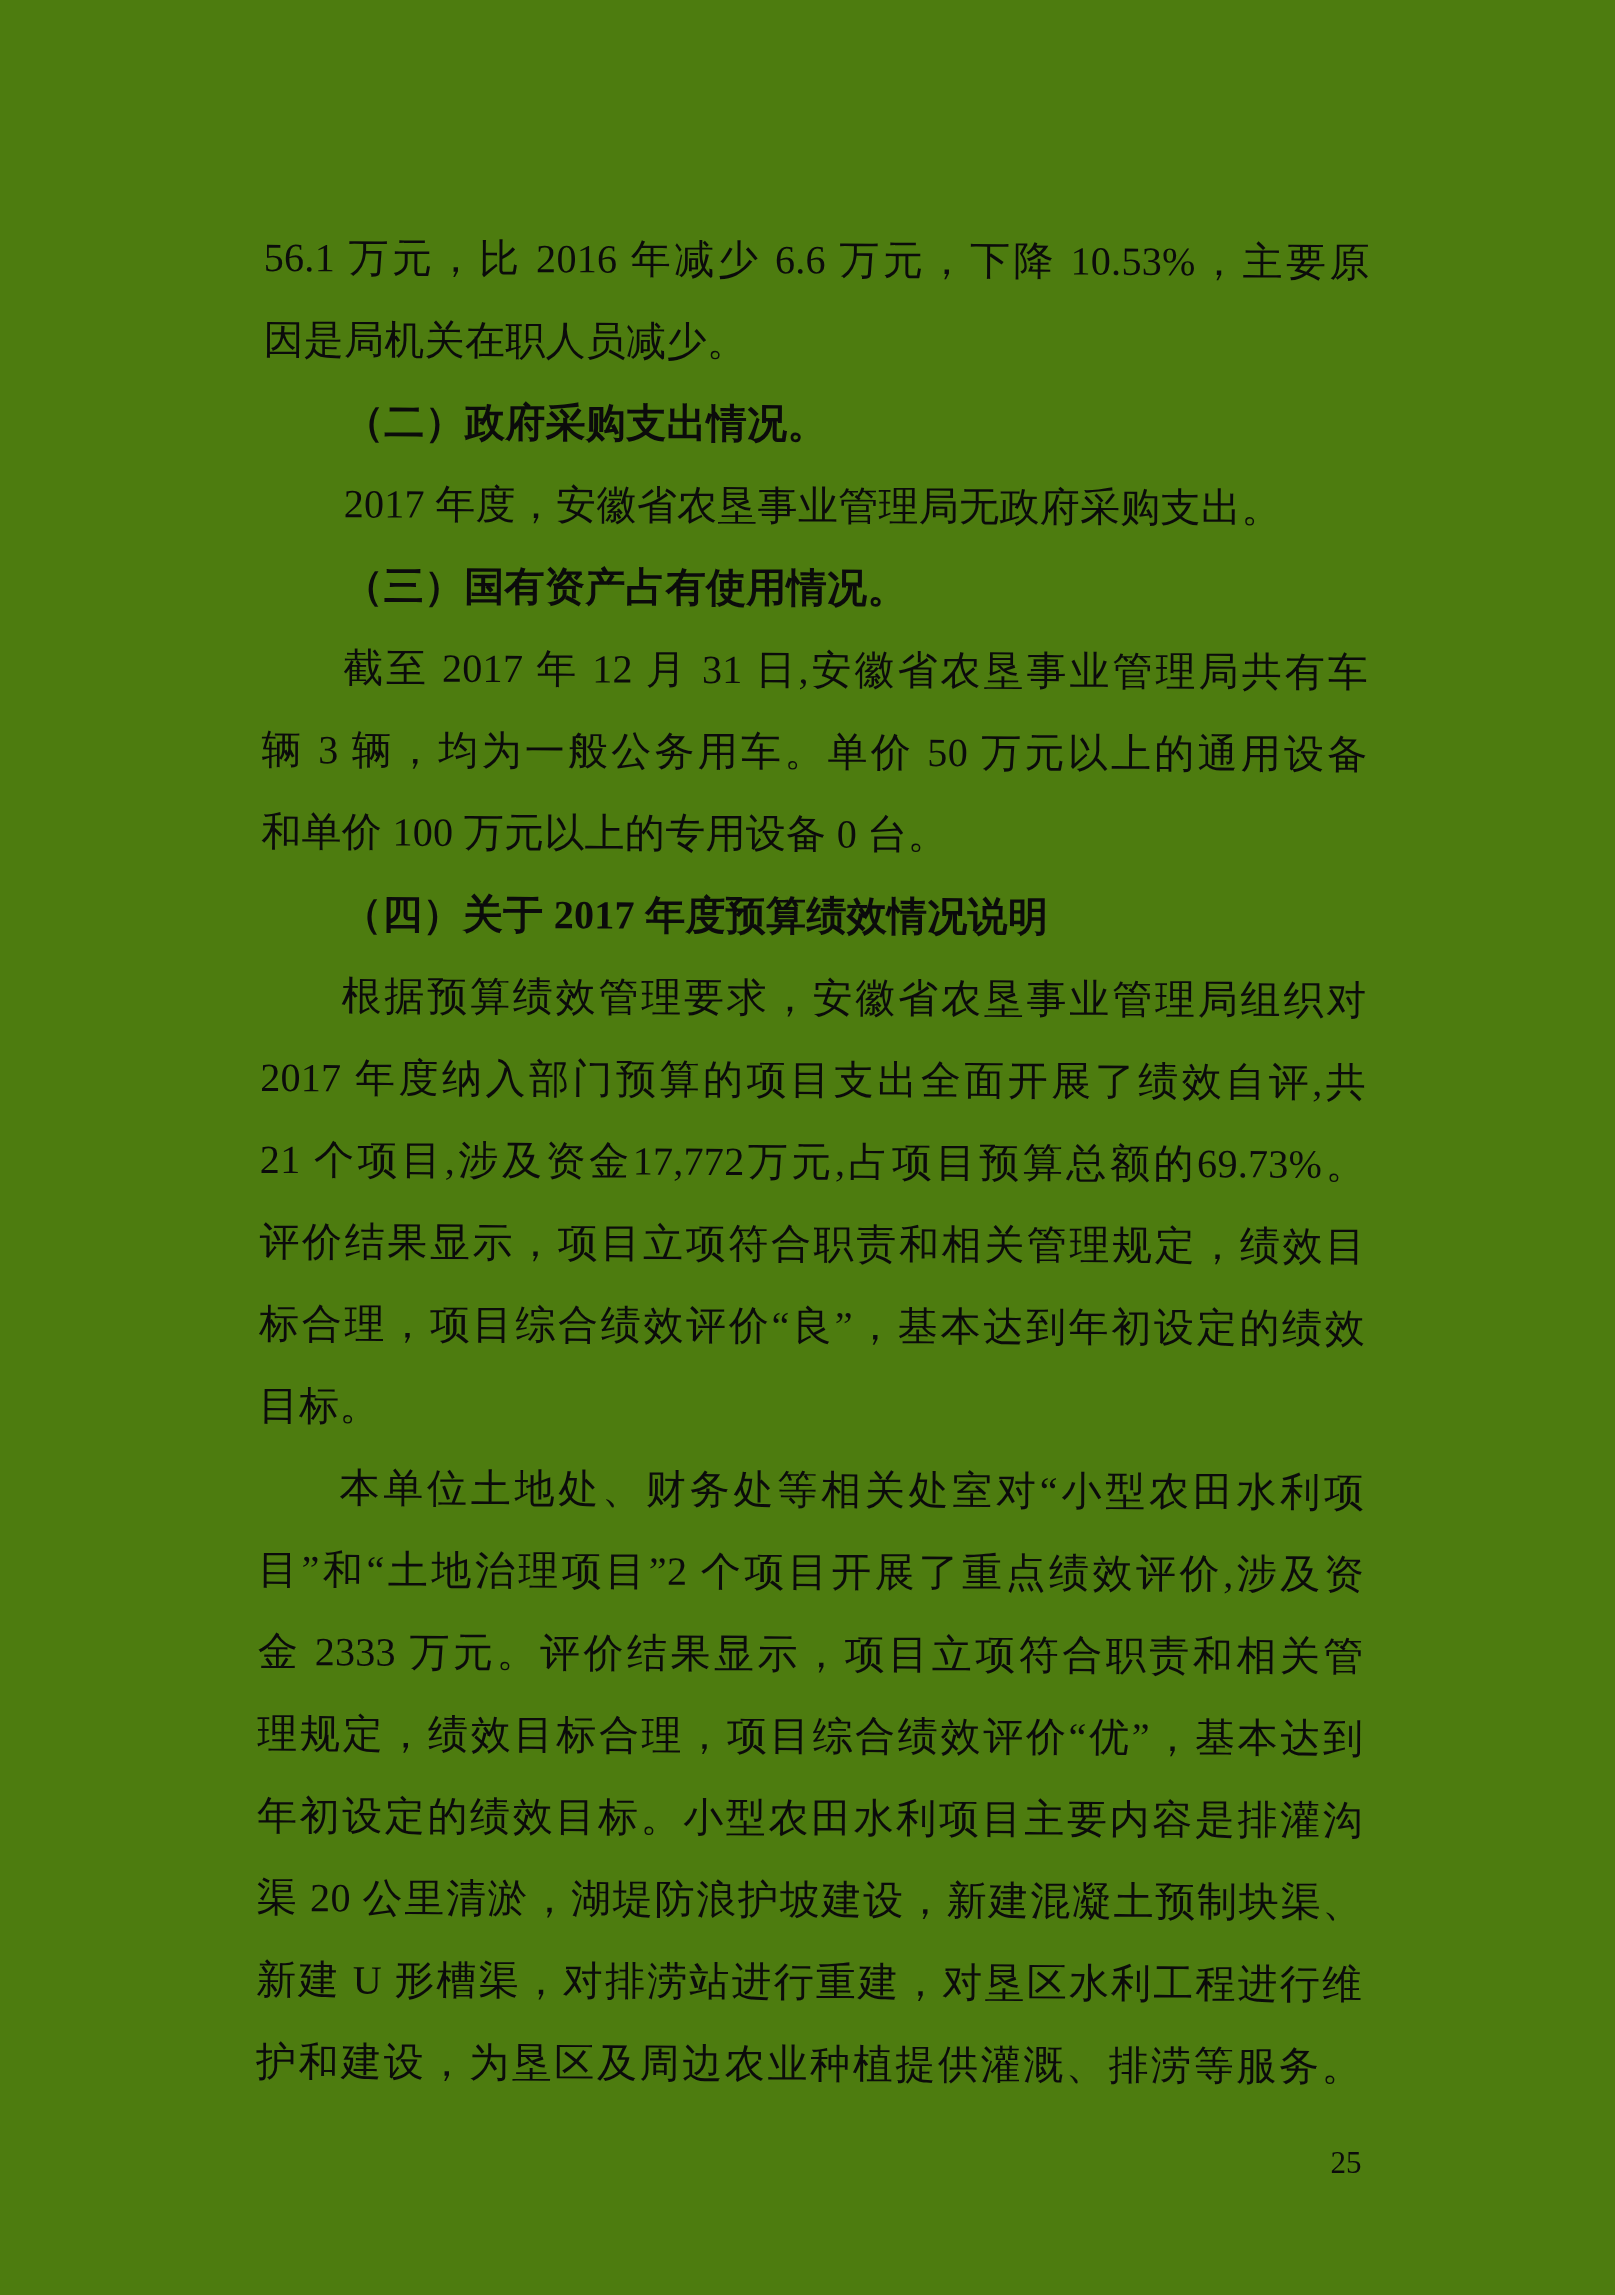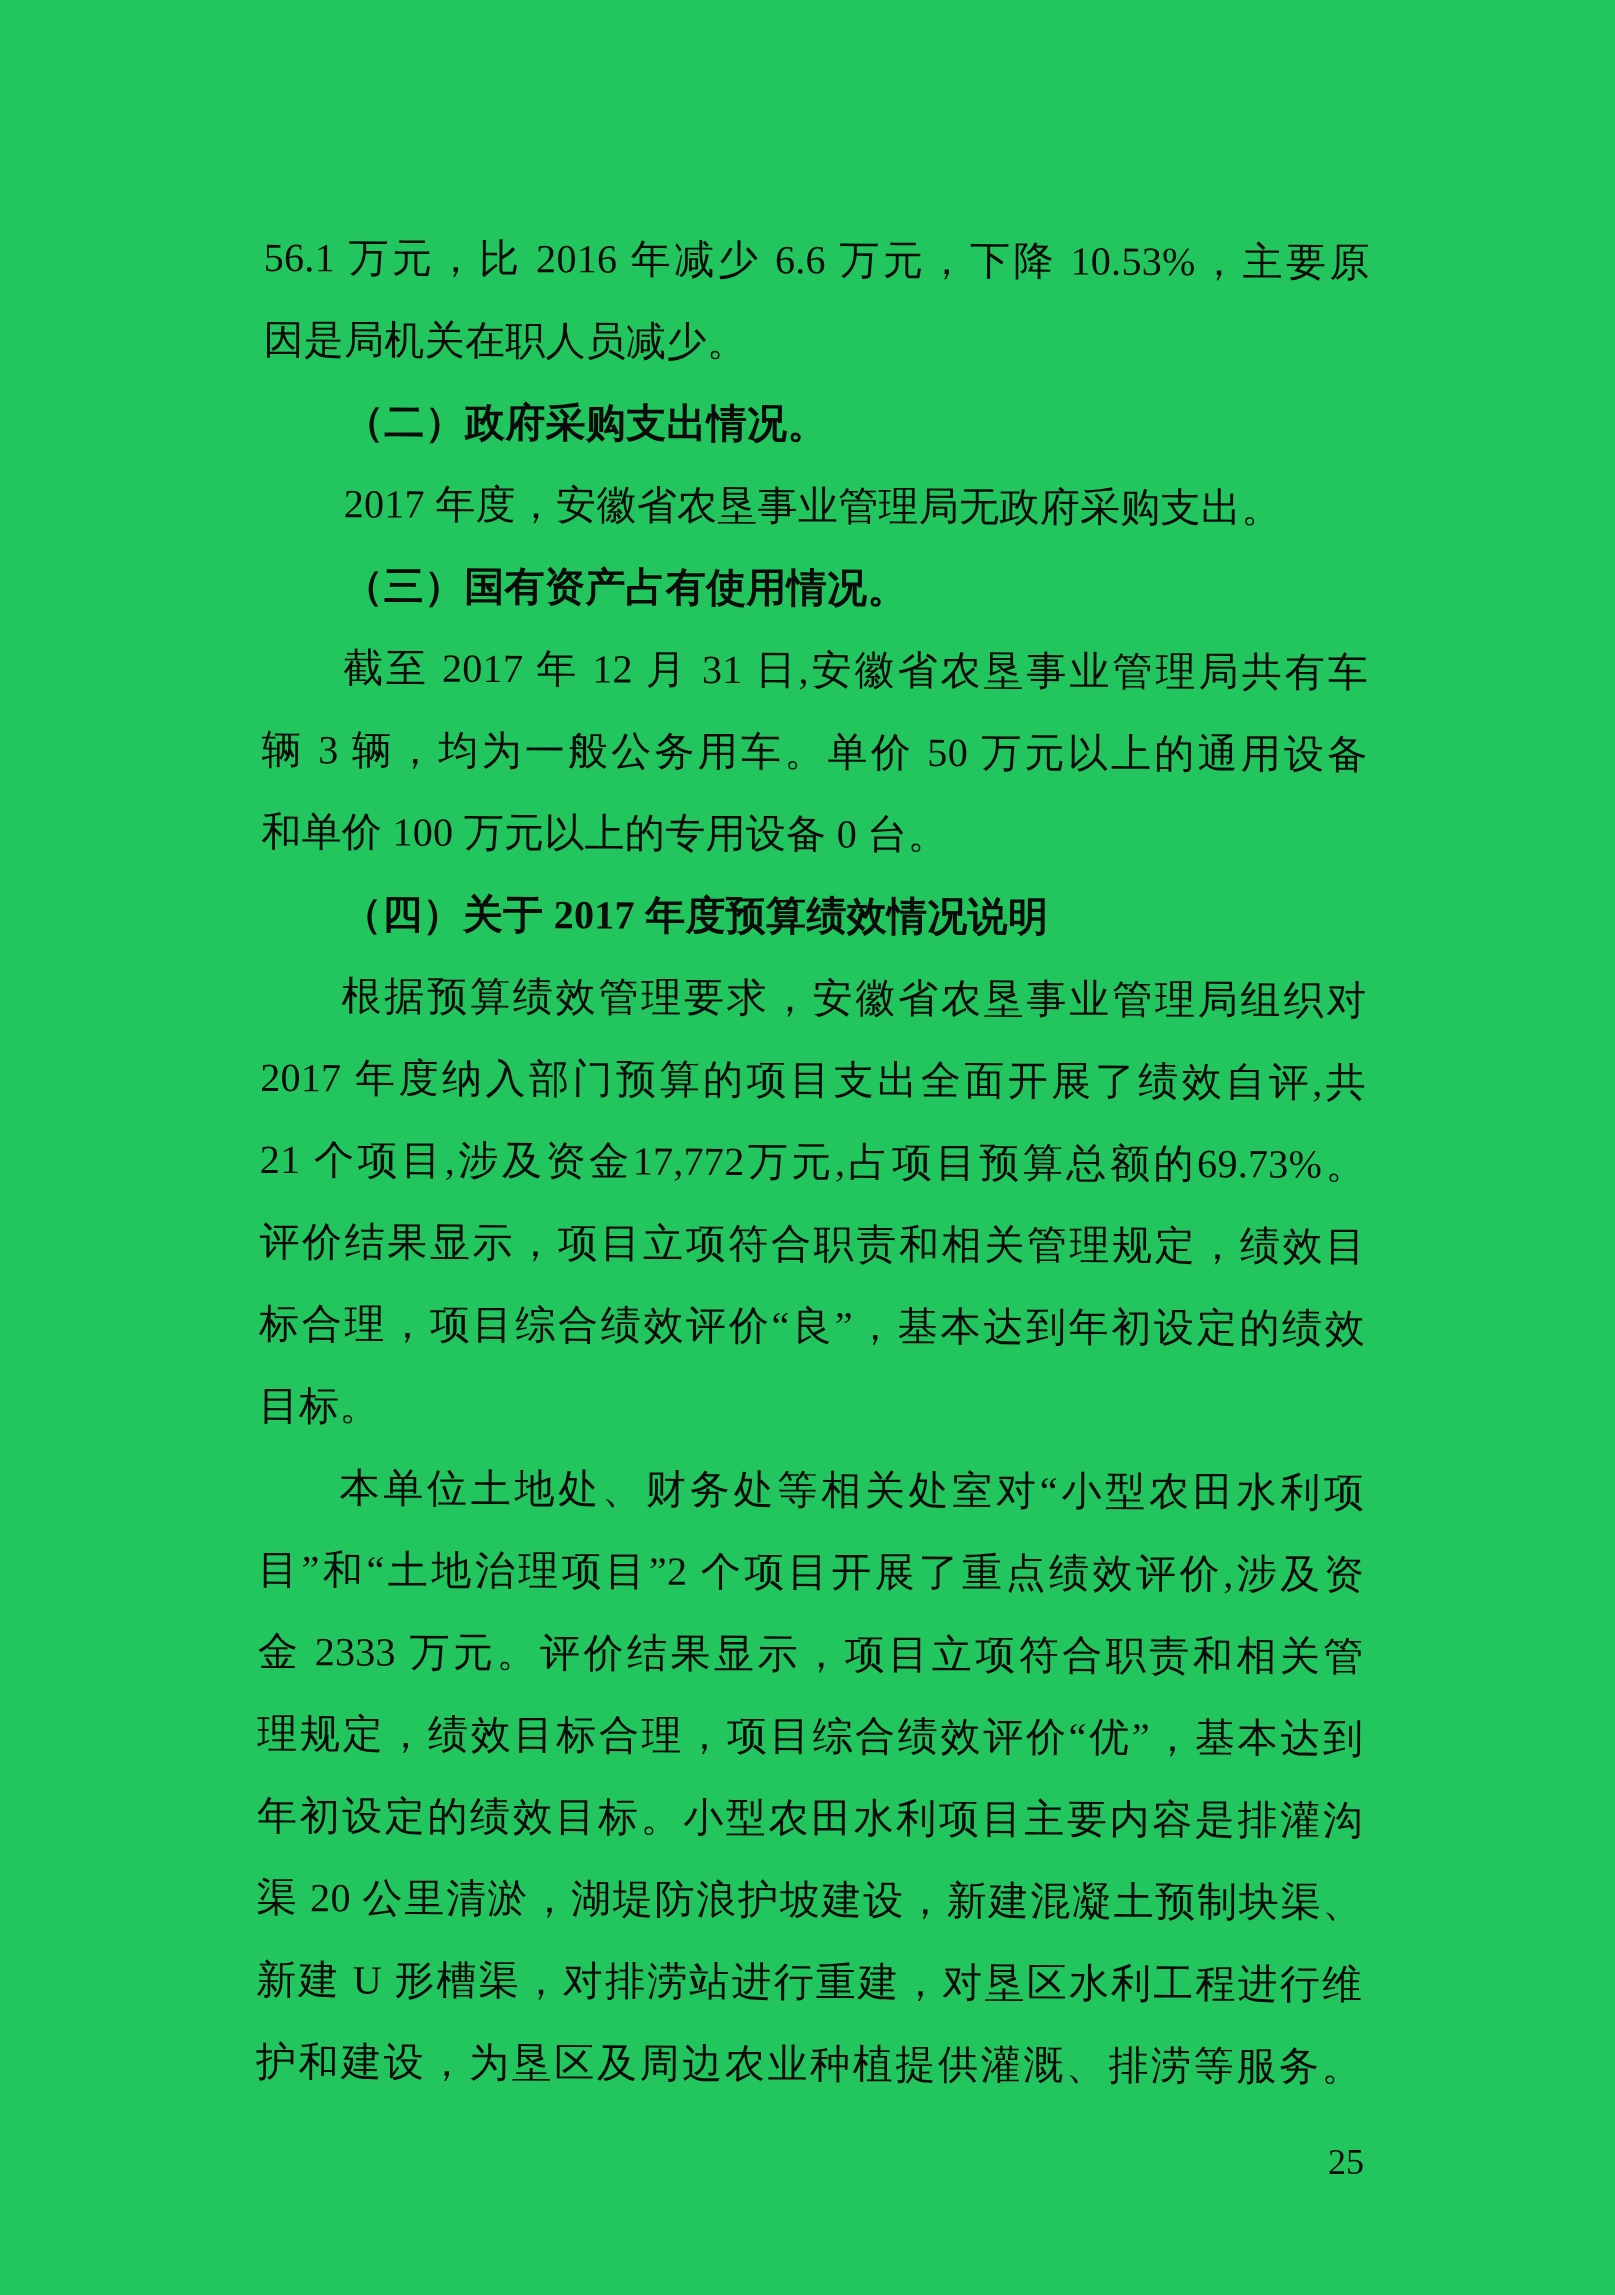--- a/index.html
+++ b/index.html
@@ -4,21 +4,21 @@
 <style>
   html, body {
     margin: 0;
     padding: 0;
     background: #888;
   }
   .page {
     position: relative;
     width: 1615px;
     height: 2295px;
-    background: #22c55e;
+    background: #4d7c0f;
     overflow: hidden;
     font-family: "Liberation Serif", "DejaVu Serif", serif;
     color: #0b0b0b;
   }
   .text-block {
     position: absolute;
     left: 264px;
     top: 217px;
     width: 1106px;
     transform: rotate(0.25deg);
@@ -41,21 +41,21 @@
     padding-left: 81px;
   }
   .ln-bold {
     font-weight: 700;
   }
   .page-number {
     position: absolute;
     left: 1320px;
     top: 2143px;
     width: 52px;
-    font-size: 36px;
+    font-size: 31px;
     line-height: 39px;
     text-align: center;
   }
 </style>
 </head>
 <body>
 
 <div class="page">
   <div class="text-block">
     <div class="line ln-just">56.1 万元，比 2016 年减少 6.6 万元，下降 10.53%，主要原</div>

